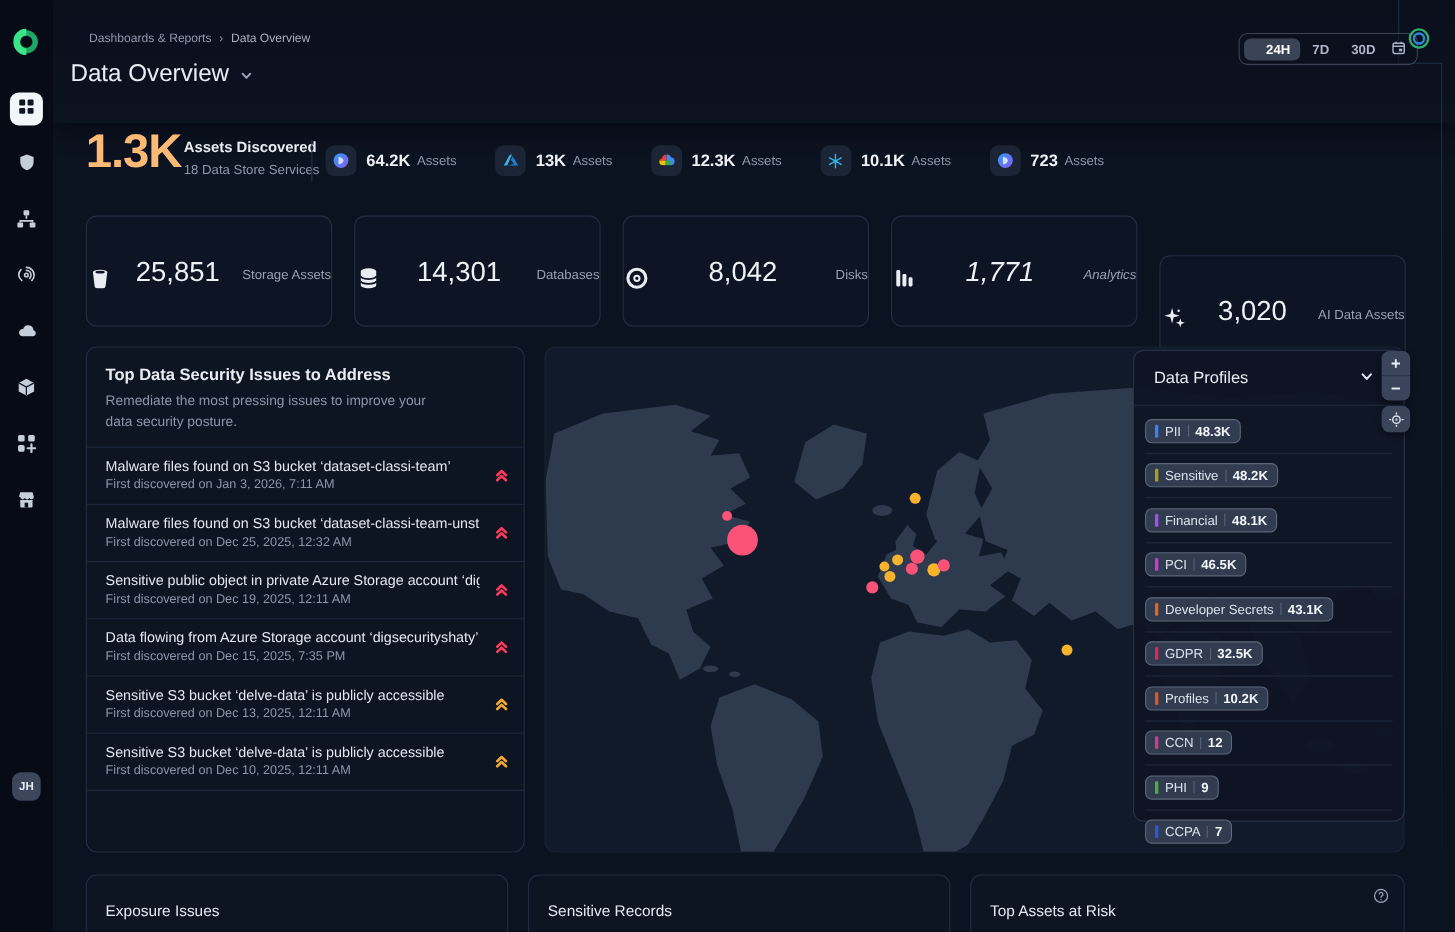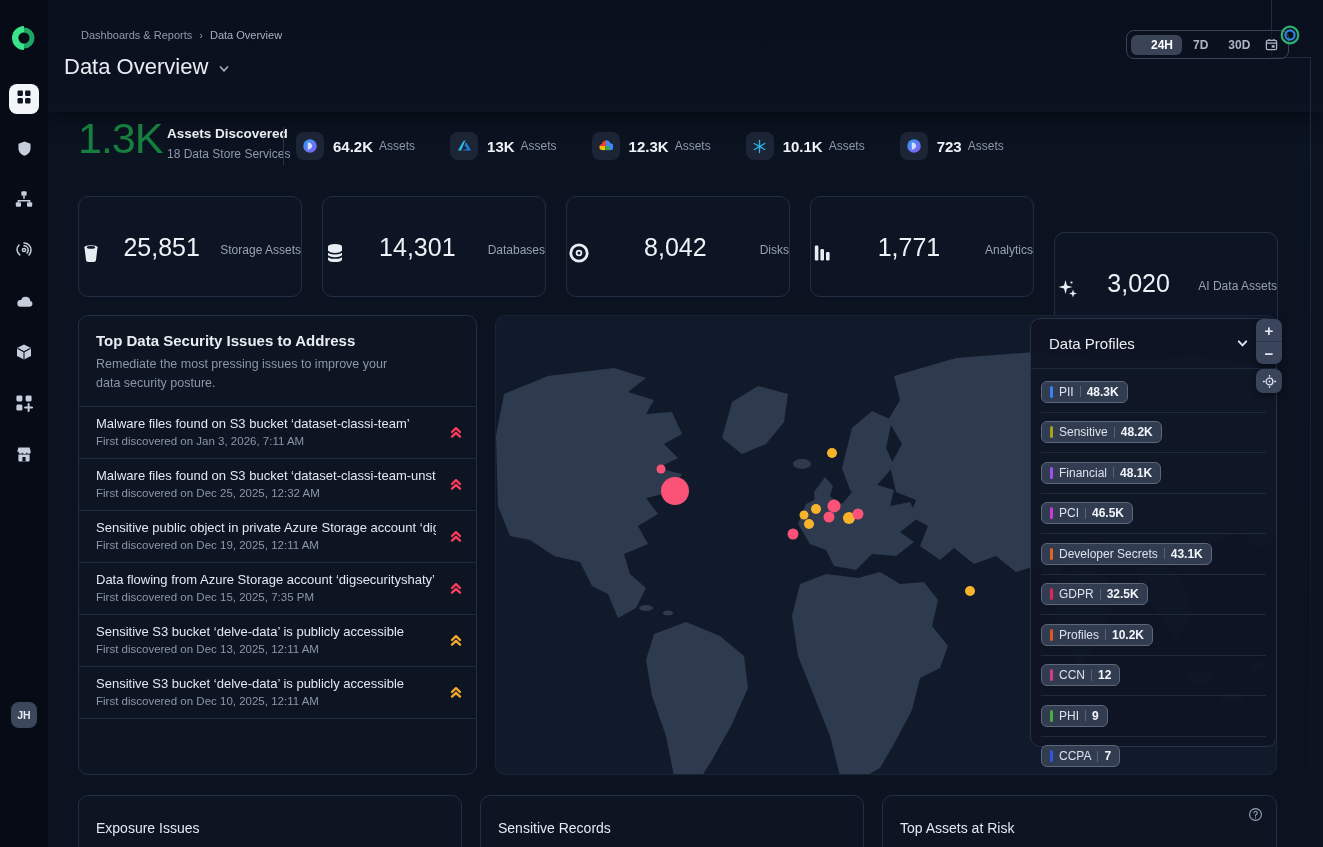--- a/index.html
+++ b/index.html
@@ -27,21 +27,21 @@
   .time-opt{font-size:12px;font-weight:bold;color:#aeb7c7;padding:3px 9px;border-radius:6px;cursor:pointer;}
   .time-opt.active{background:#3a4456;color:#ffffff;padding-left:20px;}
   .time-cal{padding:2px 6px 0 4px;cursor:pointer;}
   .ring-logo{position:absolute;left:1279px;top:24px;width:22px;height:22px;cursor:pointer;}
   .deco-v1{position:absolute;left:1271px;top:0;width:1px;height:57px;background:#1d2d44;}
   .deco-h1{position:absolute;left:1271px;top:57px;width:39px;height:1px;background:#1d2d44;}
   .deco-v2{position:absolute;left:1310px;top:57px;width:1px;height:715px;
            background:linear-gradient(#1d2d44,rgba(29,45,68,.15));}
 
   
-  .total-num{position:absolute;left:78px;top:114px;font-size:43px;font-weight:normal;color:#15803d;letter-spacing:-1px;}
+  .total-num{position:absolute;left:78px;top:114px;font-size:43px;font-weight:bold;color:#fdba74;letter-spacing:-1px;}
   .total-label{position:absolute;left:167px;top:126px;font-size:13.5px;font-weight:bold;color:#e9edf2;}
   .total-sub{position:absolute;left:167px;top:147px;font-size:12px;color:#8e98aa;}
   .sum-div{position:absolute;left:283px;top:127px;width:1px;height:38px;background:#27324a;}
   .providers{position:absolute;left:296px;top:132px;display:flex;align-items:center;gap:35px;}
   .provider{display:flex;align-items:center;gap:9px;}
   .picon{width:28px;height:28px;border-radius:8px;background:#1b2535;display:grid;place-items:center;}
   .pcount{font-size:15px;font-weight:bold;color:#eef2f7;}
   .punit{font-size:12px;color:#8e98aa;margin-left:-3px;}
 
   
@@ -324,21 +324,21 @@
       <div class="stat-card" style="left: 566px;">
         <div class="stat-icon">
           <svg width="24" height="24" viewBox="0 0 24 24" fill="none" stroke="#e8edf4">
             <circle cx="12" cy="12" r="8.2" stroke-width="2.8"></circle>
             <circle cx="12" cy="12" r="2.4" stroke-width="1.8"></circle>
           </svg>
         </div>
         <div class="stat-value">8,042</div>
         <div class="stat-label">Disks</div>
       </div>
-      <div class="stat-card" style="left: 810px;">
+      <div class="stat-card" style="left: 810px; font-style: italic;">
         <div class="stat-icon">
           <svg width="22" height="22" viewBox="0 0 22 22" fill="#e8edf4">
             <rect x="3.8" y="3.5" width="3.6" height="15" rx="1.3"></rect>
             <rect x="9.4" y="7" width="3.6" height="11.5" rx="1.3"></rect>
             <rect x="15" y="10" width="3.6" height="8.5" rx="1.3"></rect>
           </svg>
         </div>
         <div class="stat-value">1,771</div>
         <div class="stat-label">Analytics</div>
       </div>

